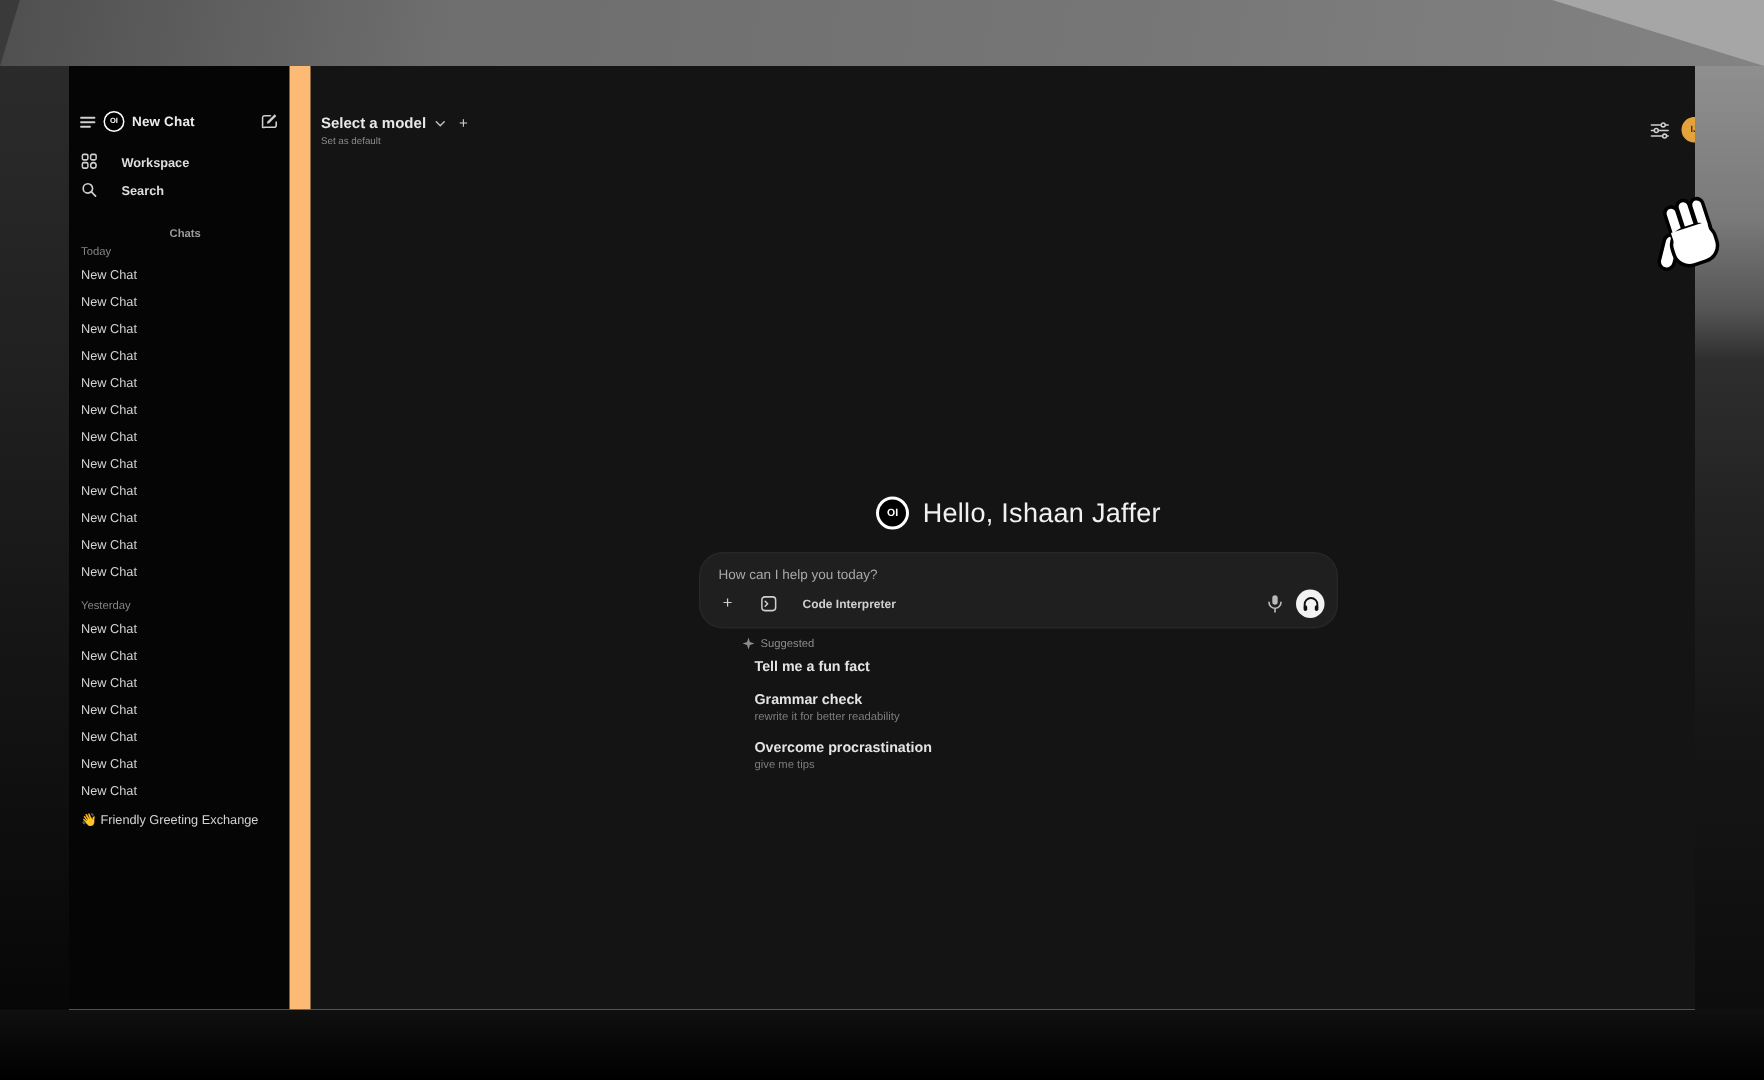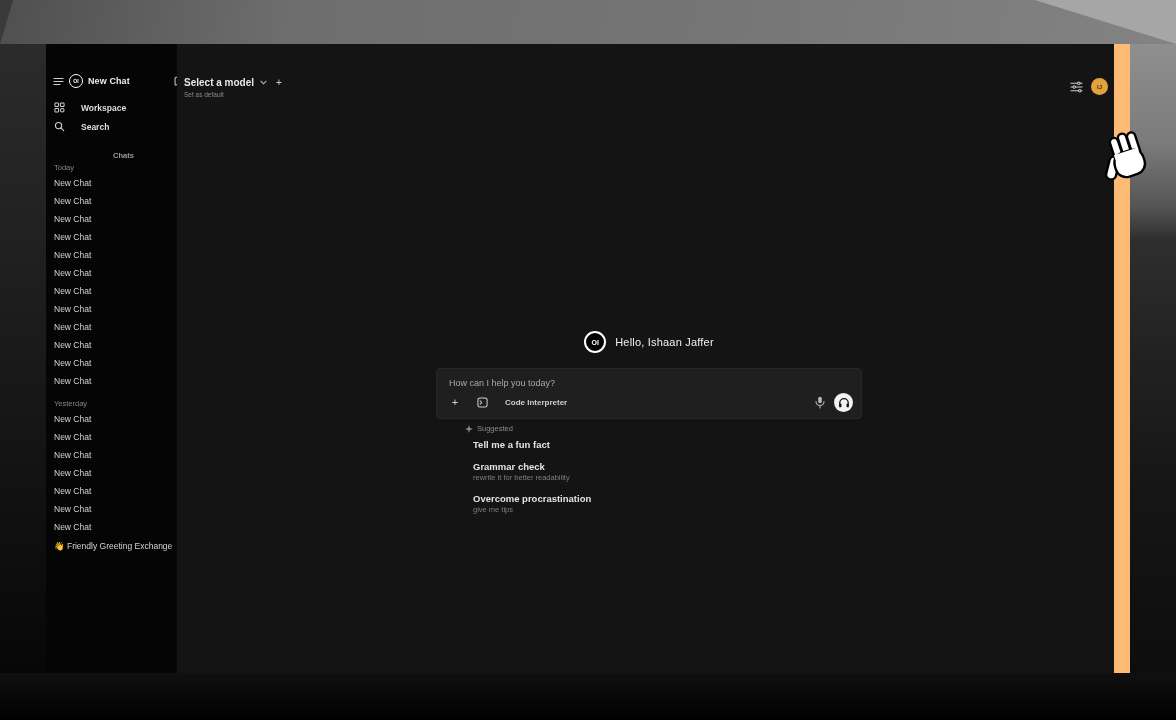--- a/index.html
+++ b/index.html
@@ -39,38 +39,38 @@
   .sb-chats-header { display:flex; align-items:center; gap:5px; height:12px; margin-top:10px;
     padding-left:8px; font-size:7.5px; font-weight:600; color:#9a9a9a; cursor:pointer;flex-direction:column; }
   .chat-group-label { height:12px; line-height:12px; padding-left:8px; margin-top:8px;
     font-size:7.5px; color:#858585; }
   .chat-group-label.first { margin-top:4px; }
   .chat-item { height:18px; line-height:18px; padding-left:8px; font-size:8.5px; color:#d4d4d4;
     white-space:nowrap; overflow:hidden; cursor:pointer; }
   .chat-item.named { margin-top:1px; }
 
   
-  .main { position:absolute; left:131px; top:0; width:937px; height:100%; background:#141414; }
+  .main { position:absolute; left:161px; top:0; width:937px; height:100%; background:#141414; }
   .model-block { position:absolute; left:7px; top:33px; }
   .model-row { display:flex; align-items:center; gap:6px; cursor:pointer; }
   .model-label { font-size:10px; font-weight:700; color:#e8e8e8; }
   .model-plus { font-size:10px; color:#cfcfcf; margin-left:3px; cursor:pointer; }
   .set-default { margin-top:3px; font-size:6.5px; color:#8a8a8a; cursor:pointer; }
   .header-right { position:absolute; right:6px; top:34px; display:flex; align-items:center; gap:8px; }
   .avatar { width:17px; height:17px; border-radius:50%; display:flex; align-items:center;
     justify-content:center; font-size:6px; font-weight:700; color:#4a2d00; cursor:pointer; }
 
   
   .center-col { position:absolute; left:259px; top:280px; width:426px; }
   .greeting { display:flex; align-items:center; justify-content:center; gap:9px; height:24px; margin-top:6px; }
   .oi-logo-lg { width:22px; height:22px; border-radius:50%; background:#000; border:2px solid #fff;
     display:flex; align-items:center; justify-content:center; font-size:7px; font-weight:700; color:#fff; }
-  .greeting-text { font-size:11px; font-weight:500; color:#f1f1f1; letter-spacing:.2px; }
+  .greeting-text { font-size:18px; font-weight:500; color:#f1f1f1; letter-spacing:.2px; }
   .composer { position:absolute; left:0; top:44px; width:426px; height:51px; background:#1f1f1f;
-    border:1px solid #272727; border-radius:4px; }
+    border:1px solid #272727; border-radius:16px; }
   .composer-input { position:absolute; left:12px; top:9px; right:12px; font-size:9px; color:#a9a9a9; cursor:text; }
   .composer-bottom { position:absolute; left:10px; right:8px; bottom:6px; height:20px;
     display:flex; align-items:center; }
   .plus-btn { width:16px; height:16px; display:flex; align-items:center; justify-content:center;
     font-size:11px; color:#cfcfcf; cursor:pointer; }
   .ci-toggle { display:flex; align-items:center; gap:17px; margin-left:14px; cursor:pointer; }
   .ci-label { font-size:8px; font-weight:600; color:#cfcfcf; }
   .composer-right { margin-left:auto; display:flex; align-items:center; gap:9px; }
   .mic-btn { display:flex; align-items:center; cursor:pointer; }
   .headset-btn { width:19px; height:19px; border-radius:50%; background:#f2f2f2; display:flex;

